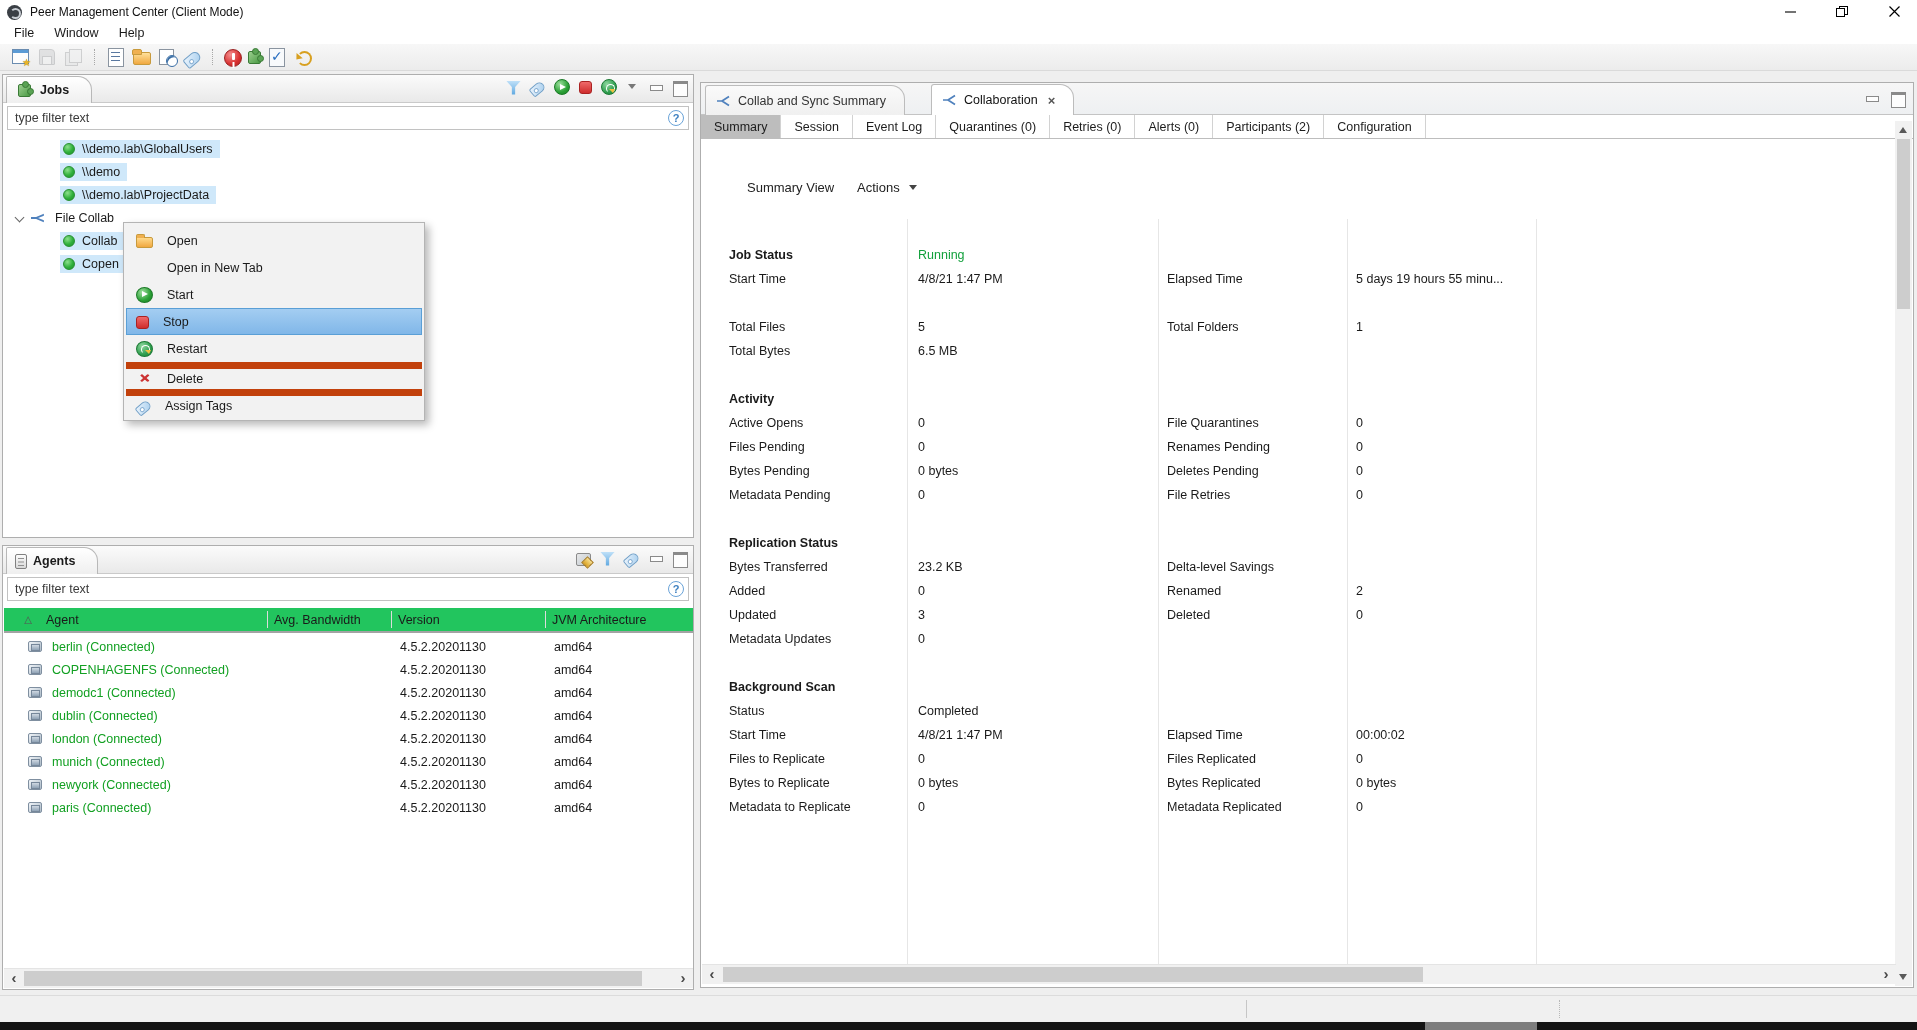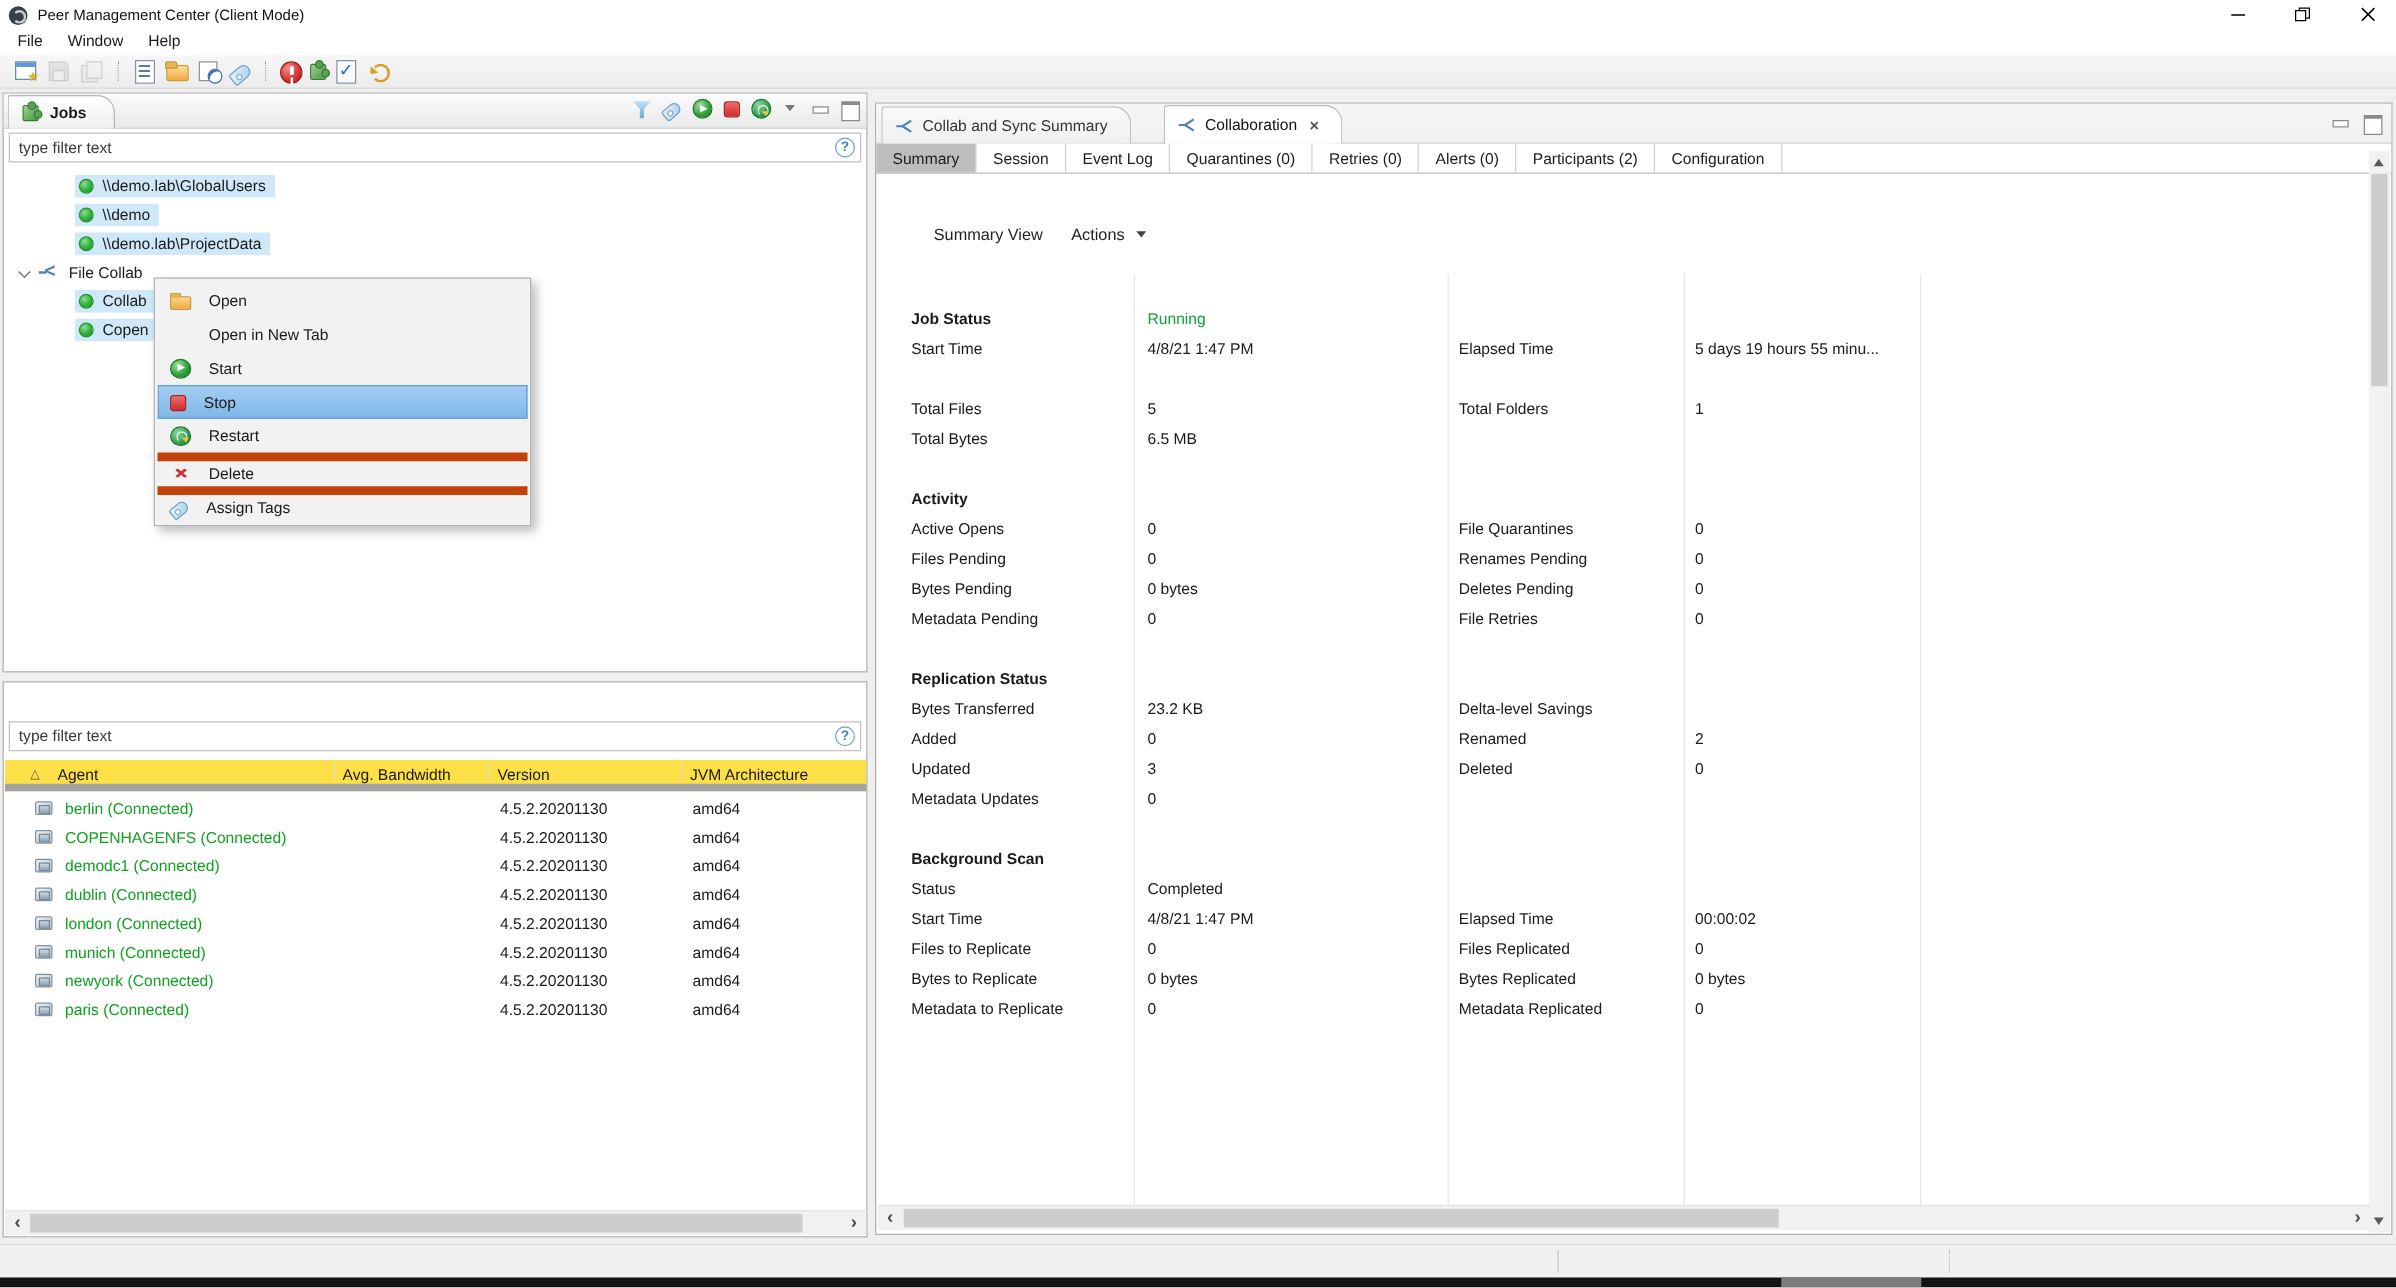--- a/index.html
+++ b/index.html
@@ -126,21 +126,21 @@
   
   .ctx{position:absolute;left:123px;top:222px;width:302px;background:#f2f2f2;border:1px solid #b4b4b4;
     box-shadow:4px 4px 8px rgba(0,0,0,.28);padding:4px 2px;z-index:99}
   .ctx-item{height:27px;display:flex;align-items:center;gap:14px;padding:0 12px 0 10px}
   .ctx-item .ic{width:17px}
   .ctx-item.sel{background:linear-gradient(#a5cef2,#7fb6e8);box-shadow:inset 0 0 0 1px #5a9fd6}
   .ctx-item.sep-before{border-top:7px solid #c2410c}
   .ctx-label{white-space:nowrap}
 
   
-  .ag-head{position:absolute;left:1px;top:62px;width:689px;height:25px;border-bottom:6px solid #a3a3a3;background:#fde047}
+  .ag-head{position:absolute;left:1px;top:62px;width:689px;height:25px;border-bottom:2px solid #a3a3a3;background:#22c55e}
   .ag-col{position:absolute;top:0;line-height:24px;white-space:nowrap;font-size:12.5px}
   .hd{position:absolute;top:3px;bottom:3px;width:1px;background:#dcdcdc}
   .ag-rows{position:absolute;left:1px;top:90px;width:689px}
   .agent-row{height:23px;position:relative}
   .ar{position:absolute;top:0;line-height:23px;white-space:nowrap}
   .ar-ic{left:24px;top:3px}
   .ar-name{left:48px;color:#12a022}
   .ar-ver{left:396px}
   .ar-arch{left:550px}
 
@@ -375,20 +375,39 @@
       </div>
 
       <div class="ctx-item sep-before">
         <span class="ic tag-icon"></span>
         <span class="ctx-label">Assign Tags</span>
       </div>
 
   </div>
 
   <div class="panel agents-panel">
+    <div class="view-header">
+      <div class="view-tab">
+        <span class="ic server-icon"></span>
+        <span>Agents</span>
+      </div>
+      <div class="view-toolbar">
+
+          <span class="ic edit-agent-icon"></span>
+
+          <span class="ic filter-icon"></span>
+
+          <span class="ic tag-icon"></span>
+
+          <span class="ic minimize-view-icon"></span>
+
+          <span class="ic maximize-view-icon"></span>
+
+      </div>
+    </div>
     <div class="filter-row">
       <input class="filter-input" placeholder="type filter text" style="">
       <span class="ic help-icon"></span>
     </div>
     <div class="ag-head">
       <span class="ic sort-ascending-icon" style="position:absolute;left:16px;top:4px"></span>
       <span class="ag-col" style="left:42px">Agent</span>
       <span class="ag-col" style="left:270px">Avg. Bandwidth</span>
       <span class="ag-col" style="left:394px">Version</span>
       <span class="ag-col" style="left:548px">JVM Architecture</span>

